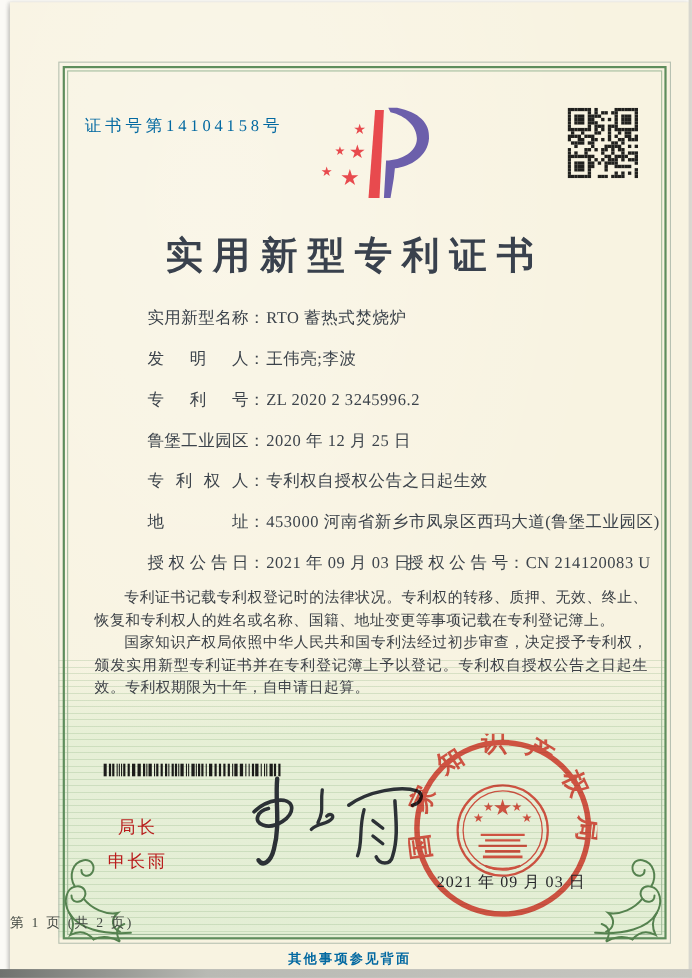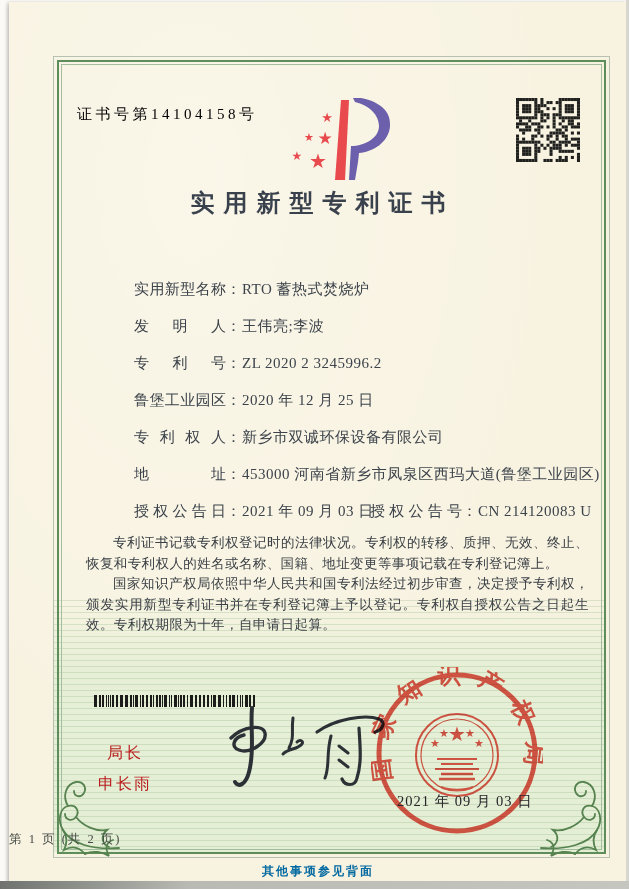--- a/index.html
+++ b/index.html
@@ -21,28 +21,28 @@
       repeating-linear-gradient(180deg, rgba(140,178,128,.28) 0 1px, transparent 1px 6px),
       linear-gradient(to bottom, rgba(230,240,215,0) 0%, rgba(228,239,212,.9) 28%, #e6efd7 45%, #e3eed4 100%);
   }
 
   
   .frame { position:absolute; left:48px; top:58px; width:549px; height:794px;
     border:2px solid #5e8d5c; outline:1px solid #b7c1b2; outline-offset:3px; }
   .frame::after { content:''; position:absolute; inset:2px; border:1px solid #a3bd9d; }
 
   .cert-no { position:absolute; left:68px; top:103px; font-size:15px; letter-spacing:3.5px;
-    color:#000000; }
+    color:#0369a1; }
 
   .logo { position:absolute; left:276px; top:94px; width:112px; height:94px; }
   .qr { position:absolute; left:507px; top:96px; width:64px; height:64px; }
   .qr svg { width:100%; height:100%; fill:#20201e; }
 
-  .doc-title { position:absolute; left:0; width:618px; top:185px; text-align:center;
-    font-size:24px; font-weight:600; color:#39414d; letter-spacing:9px; padding-left:9px; }
+  .doc-title { position:absolute; left:0; width:618px; top:208px; text-align:center;
+    font-size:34px; font-weight:600; color:#39414d; letter-spacing:9px; padding-left:9px; }
 
   .fields { position:absolute; left:77px; top:278px; width:505px; }
   .frow { position:relative; height:37px; font-size:15px; color:#3c434b; white-space:nowrap; }
   .flabel { display:inline-block; width:92px; text-align:justify; text-align-last:justify;
     color:#3c434b; vertical-align:top;margin-left:48px; }
   .fcolon { display:inline-block; width:16px; }
   .fvalue { letter-spacing:.5px; }
   .frow .pair2 { position:absolute; left:236px; top:0; }
 
   .legal { position:absolute; left:77px; top:531px; width:503px; font-size:13.5px;
@@ -345,21 +345,21 @@
       <div class="frow">
         <span class="flabel">发明人</span><span class="fcolon">：</span><span class="fvalue">王伟亮;李波</span>
       </div>
       <div class="frow">
         <span class="flabel">专利号</span><span class="fcolon">：</span><span class="fvalue">ZL 2020 2 3245996.2</span>
       </div>
       <div class="frow">
         <span class="flabel">鲁堡工业园区</span><span class="fcolon">：</span><span class="fvalue">2020 年 12 月 25 日</span>
       </div>
       <div class="frow">
-        <span class="flabel">专利权人</span><span class="fcolon">：</span><span class="fvalue">新乡市双诚环保设备有限公司</span>
+        <span class="flabel">专利权人</span><span class="fcolon">：</span><span class="fvalue">专利权自授权公告之日起生效</span>
       </div>
       <div class="frow">
         <span class="flabel">地址</span><span class="fcolon">：</span><span class="fvalue">453000 河南省新乡市凤泉区西玛大道(鲁堡工业园区)</span>
       </div>
       <div class="frow">
         <span>
           <span class="flabel">授权公告日</span><span class="fcolon">：</span><span class="fvalue">2021 年 09 月 03 日</span>
         </span>
         <span class="pair2">
           <span class="flabel">授权公告号</span><span class="fcolon">：</span><span class="fvalue">CN 214120083 U</span>

